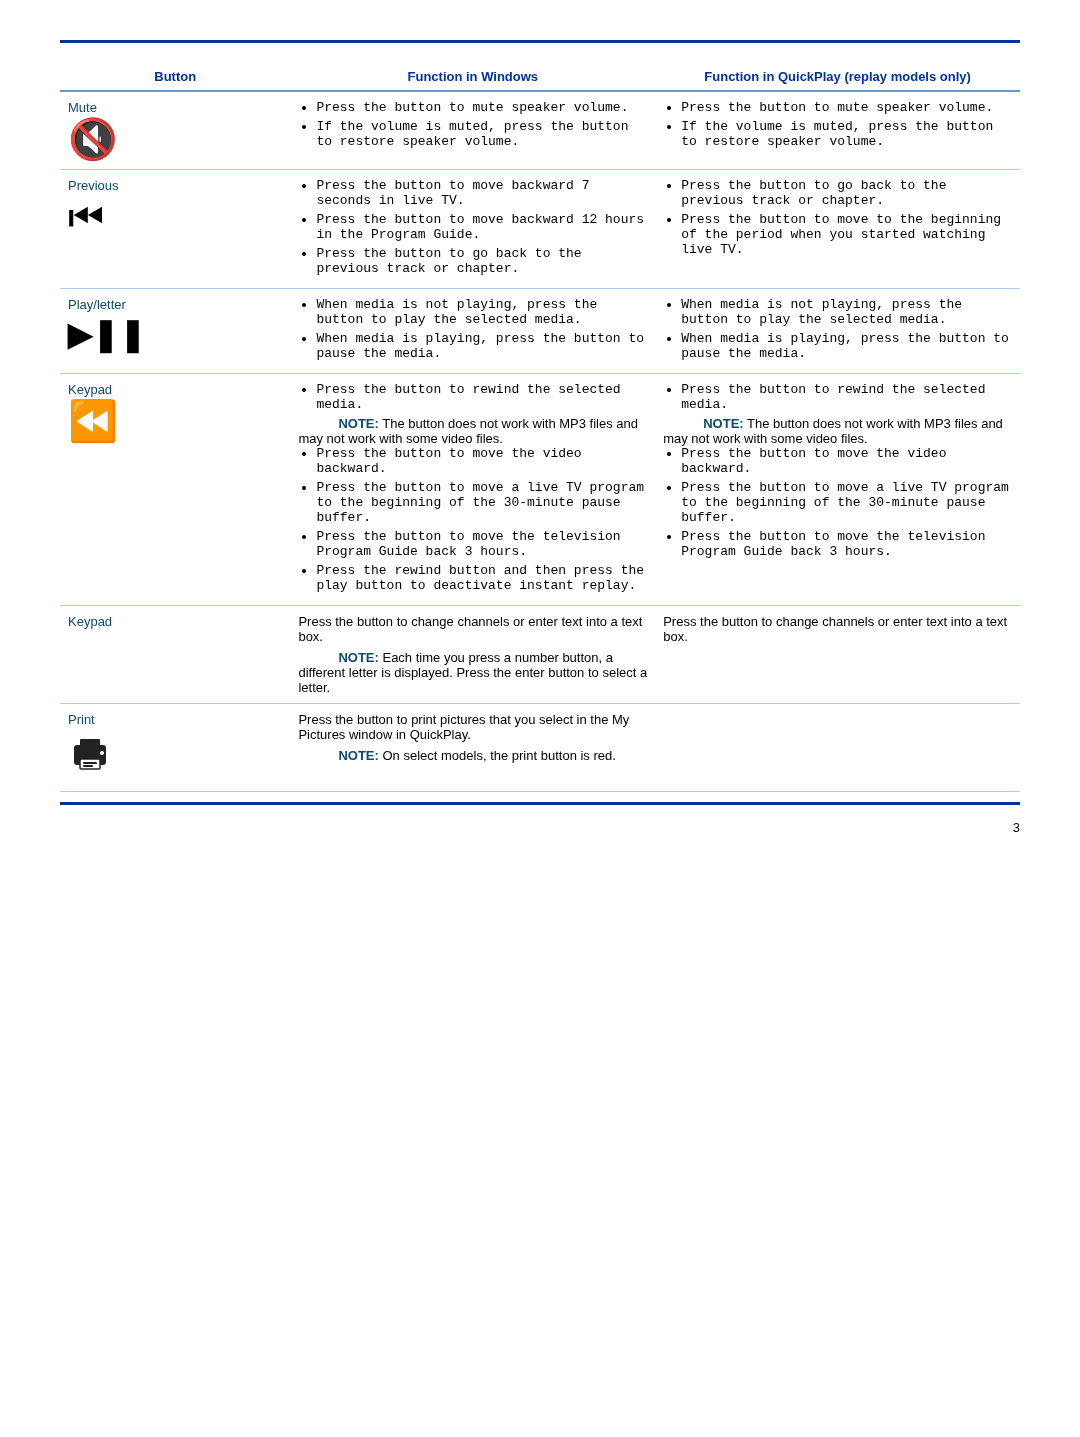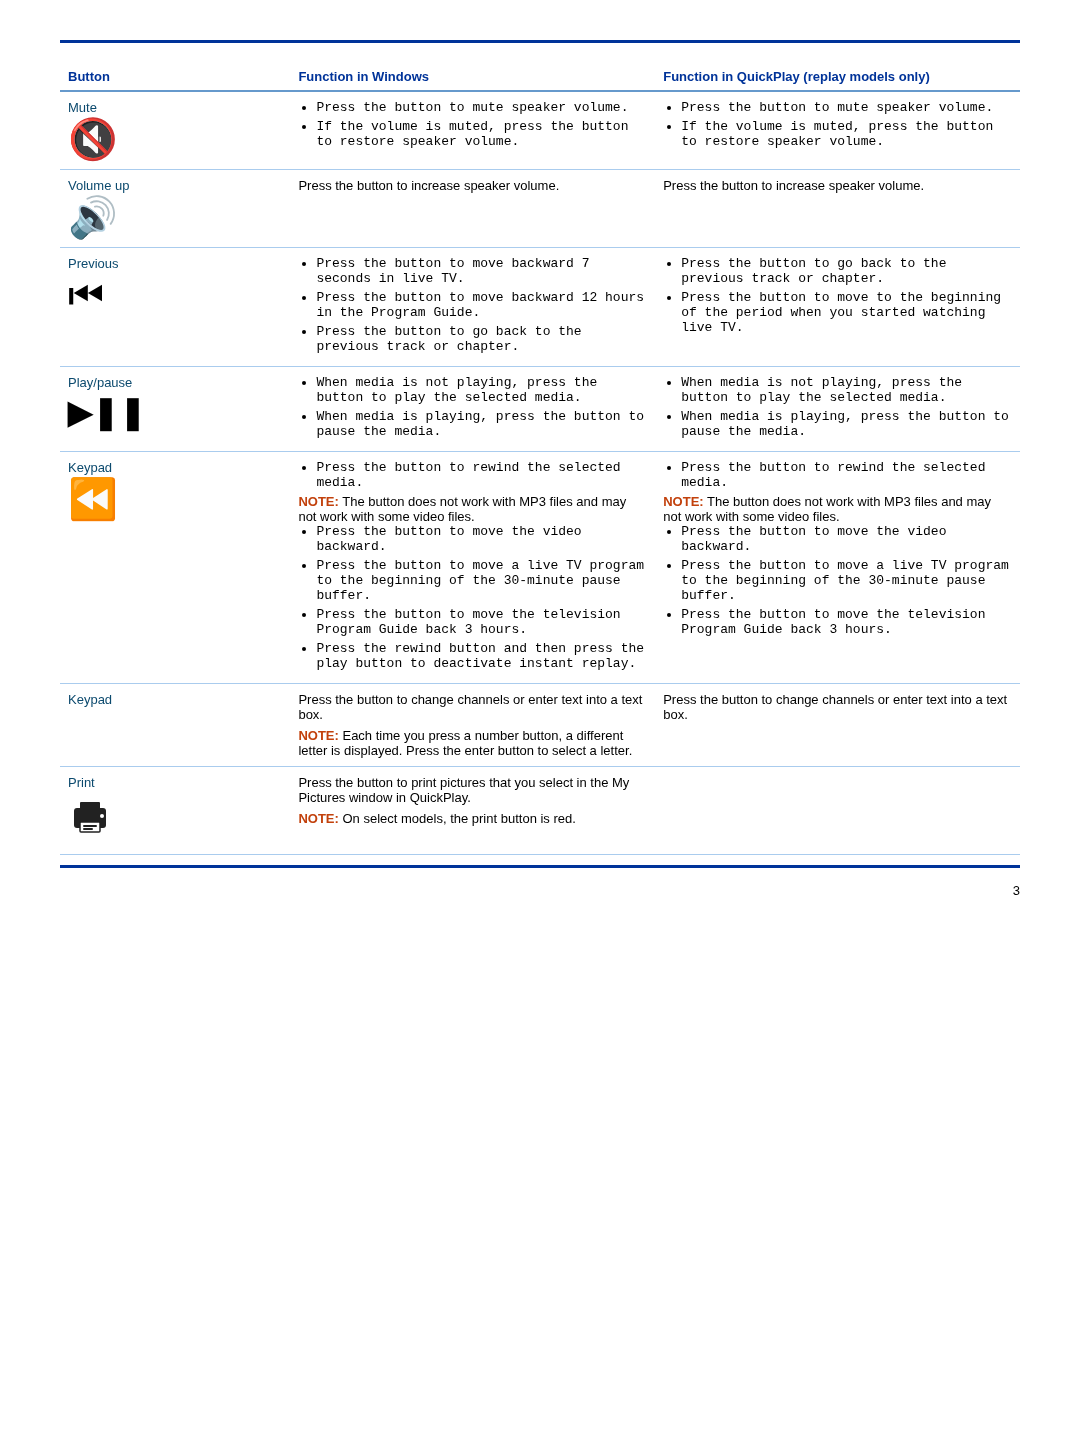--- a/index.html
+++ b/index.html
@@ -21,21 +21,21 @@
     }
     table {
       width: 100%;
       border-collapse: collapse;
     }
     thead tr th {
       font-weight: bold;
       color: #003399;
       padding: 6px 8px;
       border-bottom: 2px solid #6699cc;
-      text-align: left;
+      text-align: center;
       font-size: 13px;
     }
     tbody tr td {
       padding: 8px 8px;
       vertical-align: top;
       border-bottom: 1px solid #aaccee;
       font-size: 13px;
       color: #000;
     }
     tbody tr td:first-child {
@@ -72,22 +72,23 @@
       color: #000;
     }
     .bottom-border {
       border-bottom: 3px solid #003399;
       margin-top: 10px;
     }
     .note-inline {
       margin-top: 4px;
     }
     .note-text {
-      color: #c2410c;
+      color: #0c4a6e;
       font-weight: bold;
+      margin-left: 40px;
     }
   </style>
 </head>
 <body>
 
 <div class="page-container">
   <div class="top-border"></div>
 
   <table>
     <thead>
@@ -111,48 +112,40 @@
           </td>
           <td>
             <ul>
               <li>Press the button to mute speaker volume.</li>
               <li>If the volume is muted, press the button to restore speaker volume.</li>
             </ul>
           </td>
         </tr>
         <tr>
           <td>
-            <span class="button-name">Volume up</span>
-            <span class="button-icon"><span style="font-size:40px; line-height:1;">🔊</span></span>
-          </td>
-          <td><span>Press the button to increase speaker volume.</span></td>
-          <td><span>Press the button to increase speaker volume.</span></td>
-        </tr>
-        <tr>
-          <td>
             <span class="button-name">Previous</span>
             <span class="button-icon"><span style="font-size:40px; line-height:1;">⏮</span></span>
           </td>
           <td>
             <ul>
               <li>Press the button to move backward 7 seconds in live TV.</li>
               <li>Press the button to move backward 12 hours in the Program Guide.</li>
               <li>Press the button to go back to the previous track or chapter.</li>
             </ul>
           </td>
           <td>
             <ul>
               <li>Press the button to go back to the previous track or chapter.</li>
               <li>Press the button to move to the beginning of the period when you started watching live TV.</li>
             </ul>
           </td>
         </tr>
         <tr>
           <td>
-            <span class="button-name">Play/pause</span>
+            <span class="button-name">Play/letter</span>
             <span class="button-icon"><span style="font-size:32px; line-height:1; font-weight:bold;">▶❚❚</span></span>
           </td>
           <td>
             <ul>
               <li>When media is not playing, press the button to play the selected media.</li>
               <li>When media is playing, press the button to pause the media.</li>
             </ul>
           </td>
           <td>
             <ul>

